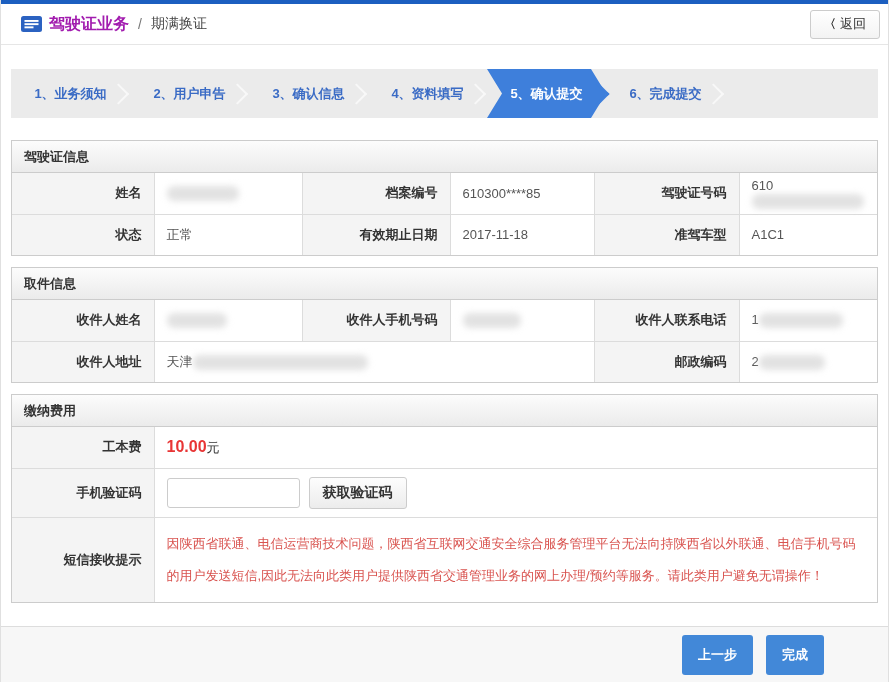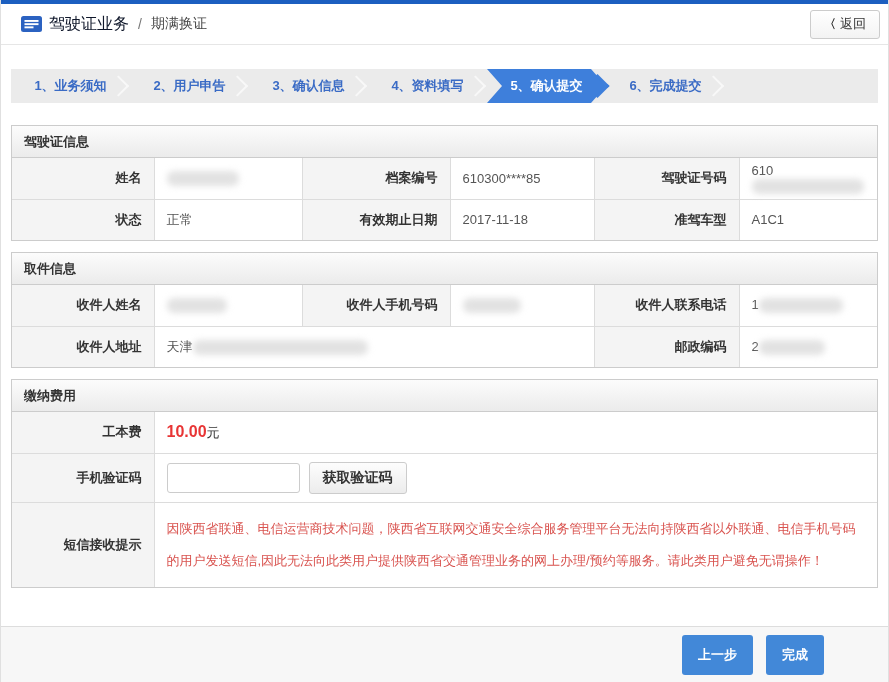--- a/index.html
+++ b/index.html
@@ -8,31 +8,31 @@
   .page { position:relative; width:889px; height:682px; background:#fff;
           border-left:1px solid #e0e0e0; border-right:1px solid #e0e0e0; overflow:hidden; }
 
   
   .topbar { height:4px; background:#1c5fc0; }
 
   
   .hdr { height:41px; border-bottom:1px solid #e6e6e6; display:flex; align-items:center; padding:0 8px 0 20px; }
   .hdr-left { display:flex; align-items:center; gap:7px; flex:1; }
   .hdr-icon { width:21px; height:16px; display:inline-block; }
-  .hdr-title { font-size:16px; font-weight:normal; color:#0f172a;text-align:right; }
+  .hdr-title { font-size:16px; font-weight:bold; color:#a21caf;text-align:right; }
   .hdr-sep { font-size:14px; color:#777; margin:0 2px; }
   .hdr-sub { font-size:14px; color:#444; }
   .back-btn { height:29px; padding:0 13px; border:1px solid #ccc; border-radius:3px;
               background:linear-gradient(#ffffff,#f3f3f3); font-size:13px; color:#333;
               display:flex; align-items:center; gap:4px; cursor:pointer; }
   .back-chev { font-weight:bold; font-size:12px; color:#222; }
 
   
   .steps-wrap { margin:24px 10px 0 10px; }
-  .steps { position:relative; height:34px; background:#ebebeb; display:flex; }
+  .steps { position:relative; height:49px; background:#ebebeb; display:flex; }
   .step { width:119px; display:flex; align-items:center; justify-content:center;
           font-size:13px; font-weight:bold; color:#3a6bc5; position:relative; cursor:pointer; }
   .step.active { background:#3e7fdb; color:#fff;
       clip-path:polygon(0 0, 104px 0, 119px 50%, 104px 100%, 0 100%, 15px 50%); }
   .chev { position:absolute; top:50%; width:15px; height:15px;
           border-top:2px solid #f8f8f8; border-right:2px solid #f8f8f8;
           transform:translateY(-50%) rotate(45deg); pointer-events:none; }
   .chev.c1 { left:100px; } .chev.c2 { left:219px; } .chev.c3 { left:338px; }
   .chev.c4 { left:457px; } .chev.c6 { left:695px; }
   .chev.blue { left:578px; border-top:3px solid #3e7fdb; border-right:3px solid #3e7fdb; width:17px; height:17px; }

